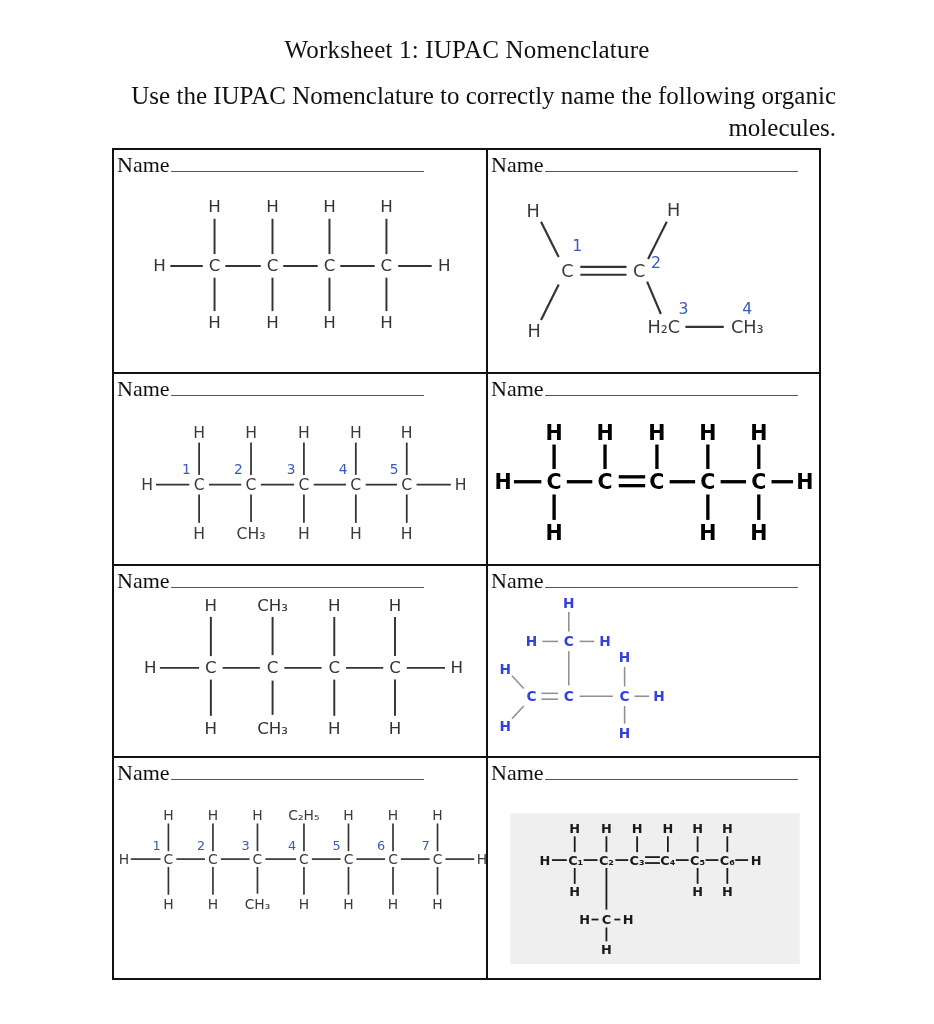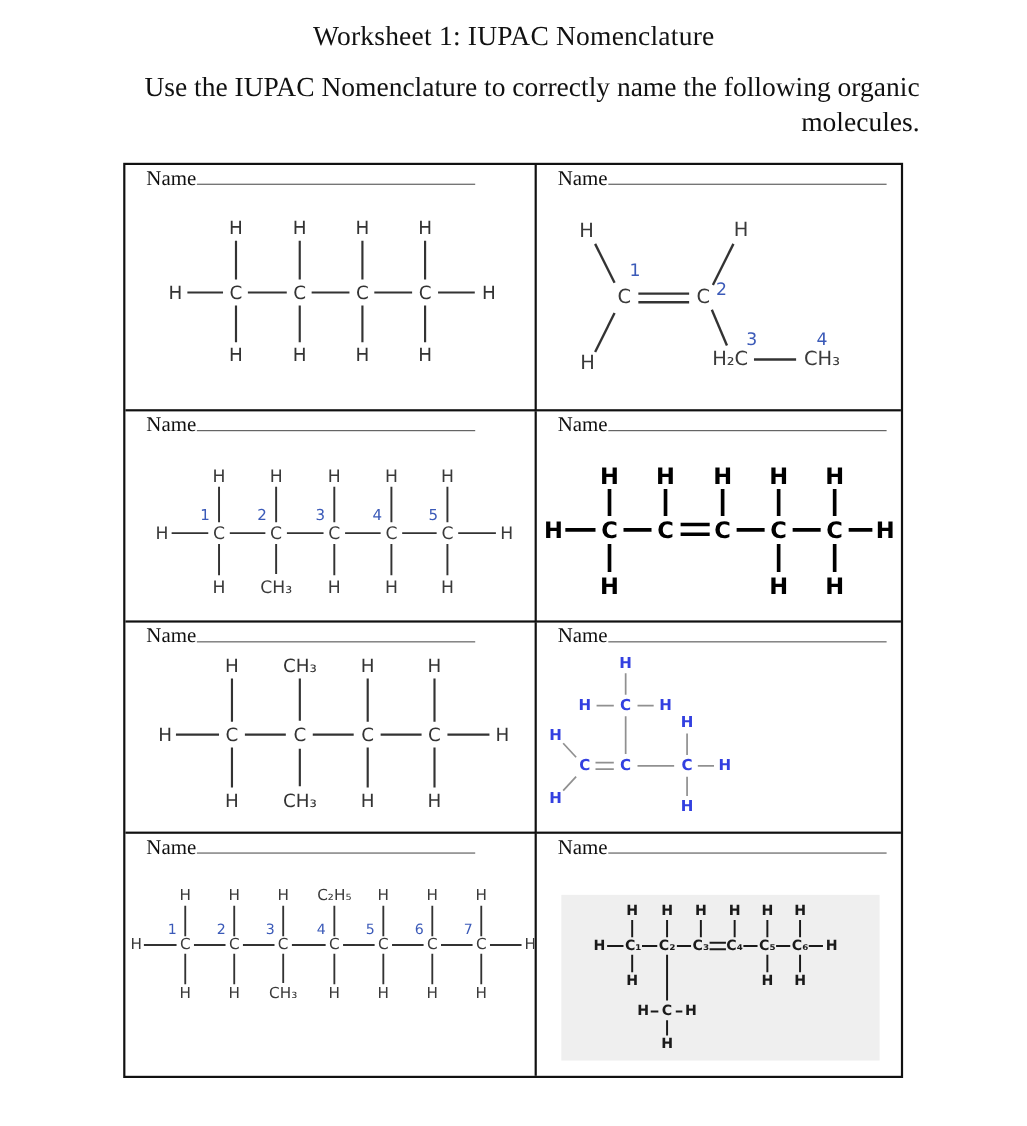--- a/index.html
+++ b/index.html
@@ -1,24 +1,24 @@
 <!DOCTYPE html>
 <html><head>
 <meta charset="utf-8">
 <style>
   html,body{margin:0;padding:0;background:#ffffff;}
   body{width:934px;height:1024px;position:relative;font-family:"Liberation Serif",serif;color:#111;}
-  .page-title{padding-top:20px;text-align:center;font-size:25px;letter-spacing:0.2px;}
+  .page-title{padding-top:36px;text-align:center;font-size:25px;letter-spacing:0.2px;}
   .instructions{margin:16px 0 0 112px;width:724px;font-size:25px;line-height:1.28;text-align:right;}
   .sheet-table{position:absolute;left:112px;top:148px;width:709px;border:2px solid #111;
     display:grid;grid-template-columns:374px 331px;grid-template-rows:224px 192px 192px 220px;box-sizing:border-box;}
   .cell{position:relative;box-sizing:border-box;overflow:hidden;}
   .cell.bR{border-right:2px solid #111;}
   .cell.bB{border-bottom:2px solid #111;}
-  .namerow{position:absolute;top:2px;left:19px;z-index:2;font-size:19px;white-space:nowrap;}
+  .namerow{position:absolute;top:2px;left:3px;z-index:2;font-size:22px;white-space:nowrap;}
   .nameline{display:inline-block;width:253px;height:14px;border-bottom:1.3px solid #555;margin-left:1px;}
   .svghost{position:absolute;inset:0;z-index:1;}
 </style>
 </head>
 <body>
 
 <div class="page-title">Worksheet 1: IUPAC Nomenclature</div>
 <div class="instructions">Use the IUPAC Nomenclature to correctly name the following organic molecules.</div>
 
 <div class="sheet-table">

